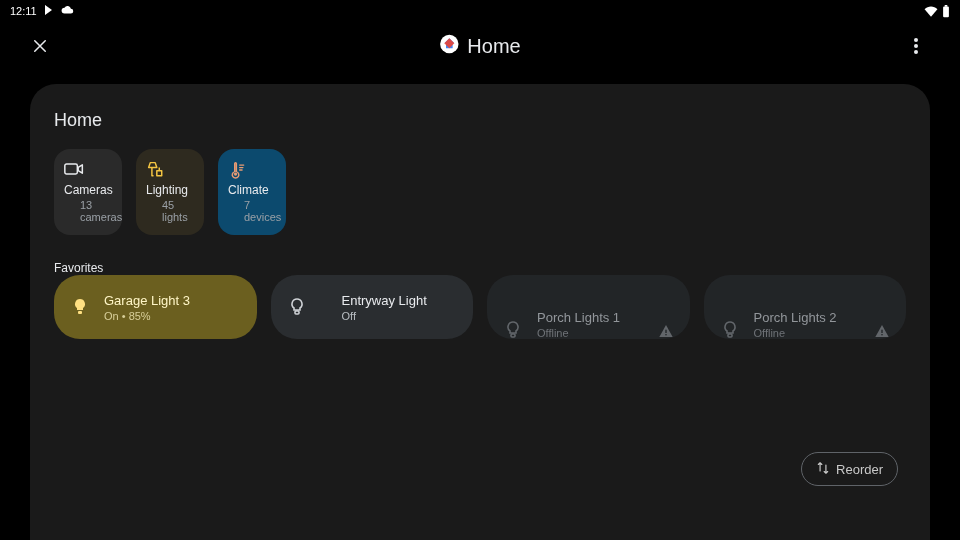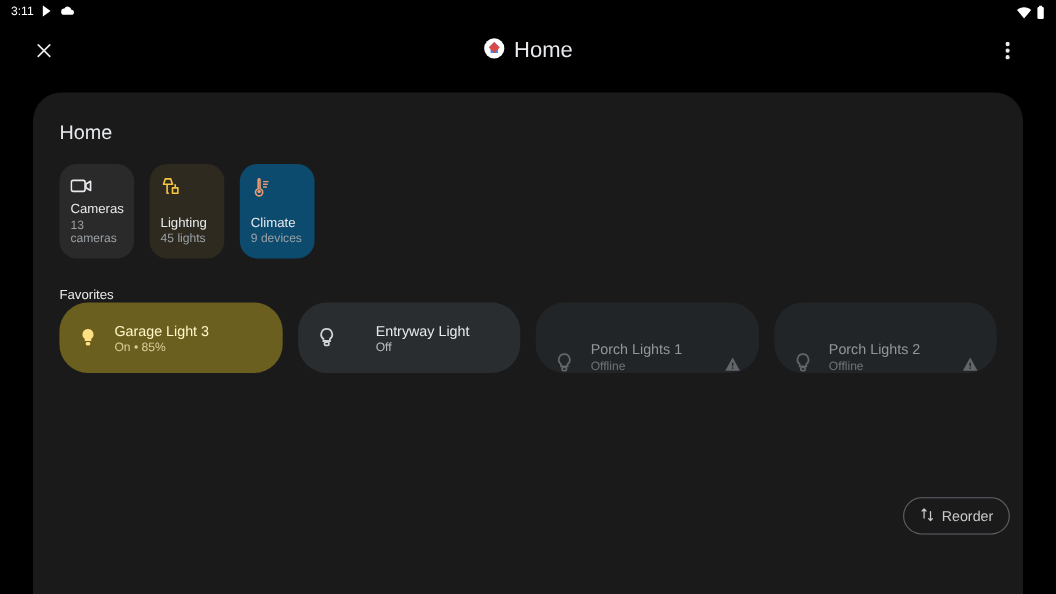--- a/index.html
+++ b/index.html
@@ -21,47 +21,47 @@
   
   .panel { position:absolute; left:30px; right:30px; top:84px; bottom:0; background:#1a1a1a; border-radius: 26px 26px 0 0; padding: 26px 24px 20px 24px; }
   .section-title { font-size: 18px; font-weight:400; color:#e8eaed; margin-bottom:18px; }
   
   .cat-row { display:flex; gap:14px; margin-bottom:26px; }
   .cat-chip { width:68px; height:86px; background:#2a2a2a; border-radius:16px; padding:12px 10px; display:flex; flex-direction:column; justify-content:space-between; cursor:pointer; }
   .cat-chip.lighting { background:#2e2a1f; }
   .cat-chip.climate { background:#0c4a6e; }
   .cat-chip .cic { height:22px; }
   .cat-chip .cl1 { font-size:12px; color:#e8eaed; }
-  .cat-chip .cl2 { font-size:11px; color:#9aa0a6; margin-top:2px; }
+  .cat-chip .cl2 { font-size:11px; color:#9aa0a6; margin-top:2px;margin-left:16px; }
   
   .fav-title { font-size:12px; color:#e8eaed; margin-bottom:0; }
   
   .fav-grid { display:grid; grid-template-columns: repeat(4, 1fr); gap:14px; }
   .fav-tile { height:64px; border-radius:26px; background:#2a2d30; display:flex; align-items:center; padding:0 16px; gap:14px; cursor:pointer; position:relative; }
   .fav-tile.on { background:#6b5f1f; }
   .fav-tile.off { background:#2a2d30;gap:35px; }
   .fav-tile.offline { background:#24272a; opacity:0.85;align-items:flex-end; }
   .fav-tile .ficon { width:20px; display:flex; justify-content:center; }
   .fav-tile .ftxt .l1 { font-size:13px; color:#e8eaed; }
   .fav-tile.on .ftxt .l1 { color:#fff6c7; }
   .fav-tile.offline .ftxt .l1 { color:#a7acb1; }
   .fav-tile .ftxt .l2 { font-size:11px; color:#b9bec3; margin-top:2px; }
   .fav-tile.on .ftxt .l2 { color:#d8cf9a; }
   .fav-tile.offline .ftxt .l2 { color:#7d8287; }
   .fav-tile .warn { position:absolute; right:16px; display:flex; }
   
-  .actions { position:absolute; right:12px; bottom:54px; display:flex; gap:10px; }
+  .actions { position:absolute; right:32px; bottom:54px; display:flex; gap:10px; }
   .pill-btn { height:34px; border:1px solid #5f6368; border-radius:18px; padding:0 14px; display:flex; align-items:center; gap:6px; font-size:13px; color:#c9c9c9; background:transparent; cursor:pointer; }
 </style>
 </head>
 <body>
 
 <div class="status-bar">
   <div class="status-left">
-    <span>3:11</span>
+    <span>12:11</span>
     <span>
       <svg width="12" height="12" viewBox="0 0 24 24">
           <path fill="#fff" d="M4 2v20l14-10z"></path>
           <path fill="#fff" d="M4 2l9 10-9 10" opacity=".4"></path>
         </svg>
     </span>
     <span>
       <svg width="14" height="12" viewBox="0 0 24 16">
           <path fill="#fff" d="M6 14a5 5 0 010-10 6 6 0 0111 2 4 4 0 010 8H6z"></path>
         </svg>
@@ -139,21 +139,21 @@
     <div class="cat-chip climate">
       <div class="cic">
         <svg width="20" height="18" viewBox="0 0 24 22">
             <path d="M8 3v10a4 4 0 102 0V3a1 1 0 00-2 0z" fill="none" stroke="#e79b73" stroke-width="1.8"></path>
             <circle cx="9" cy="16" r="2" fill="#e79b73"></circle>
             <path d="M14 5h5M14 8h4M14 11h3" stroke="#e79b73" stroke-width="1.6" stroke-linecap="round"></path>
           </svg>
       </div>
       <div>
         <div class="cl1">Climate</div>
-        <div class="cl2">9 devices</div>
+        <div class="cl2">7 devices</div>
       </div>
     </div>
   </div>
 
   <div class="fav-title">Favorites</div>
 
   <div class="fav-grid">
 
 
     <div class="fav-tile on">

